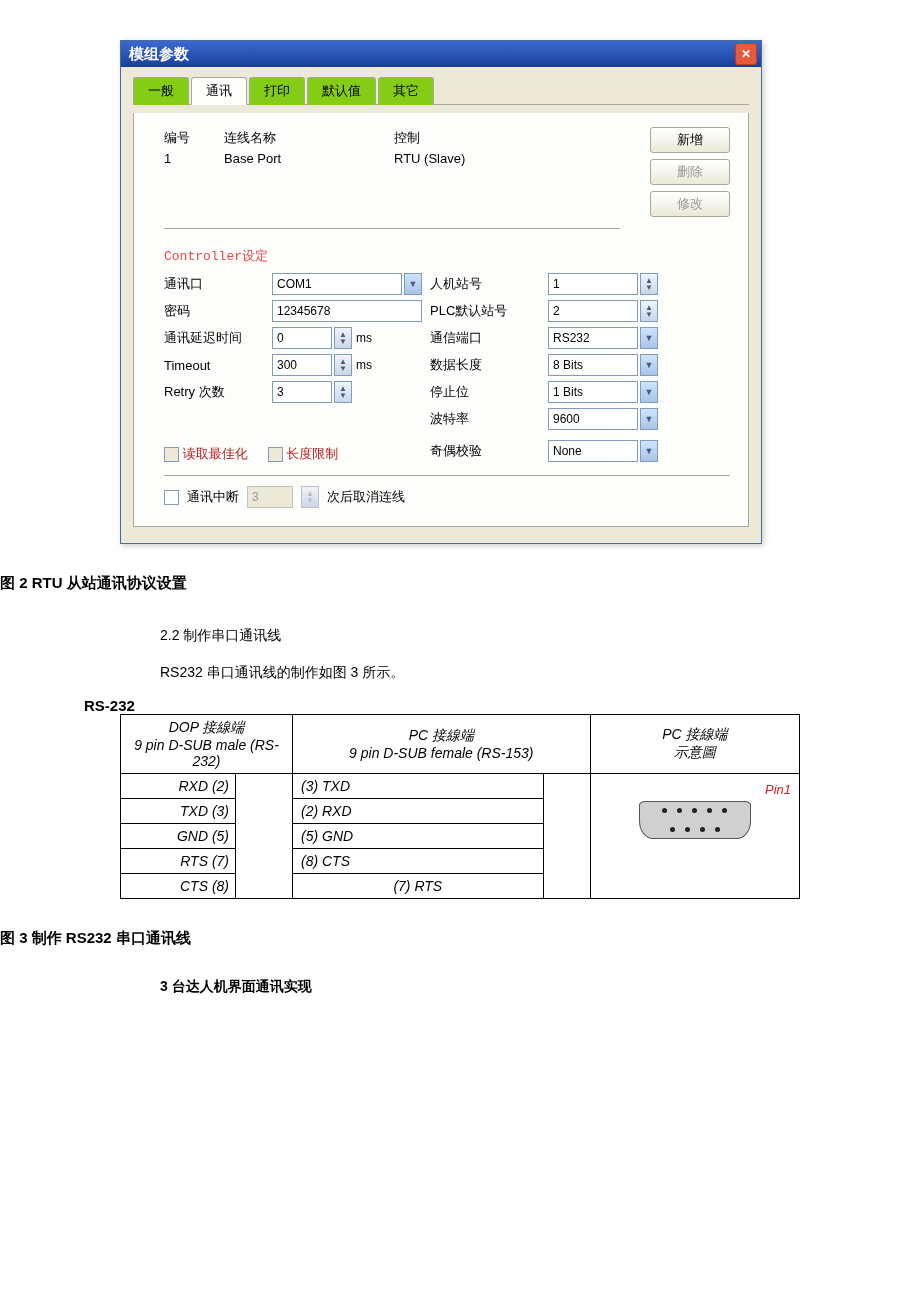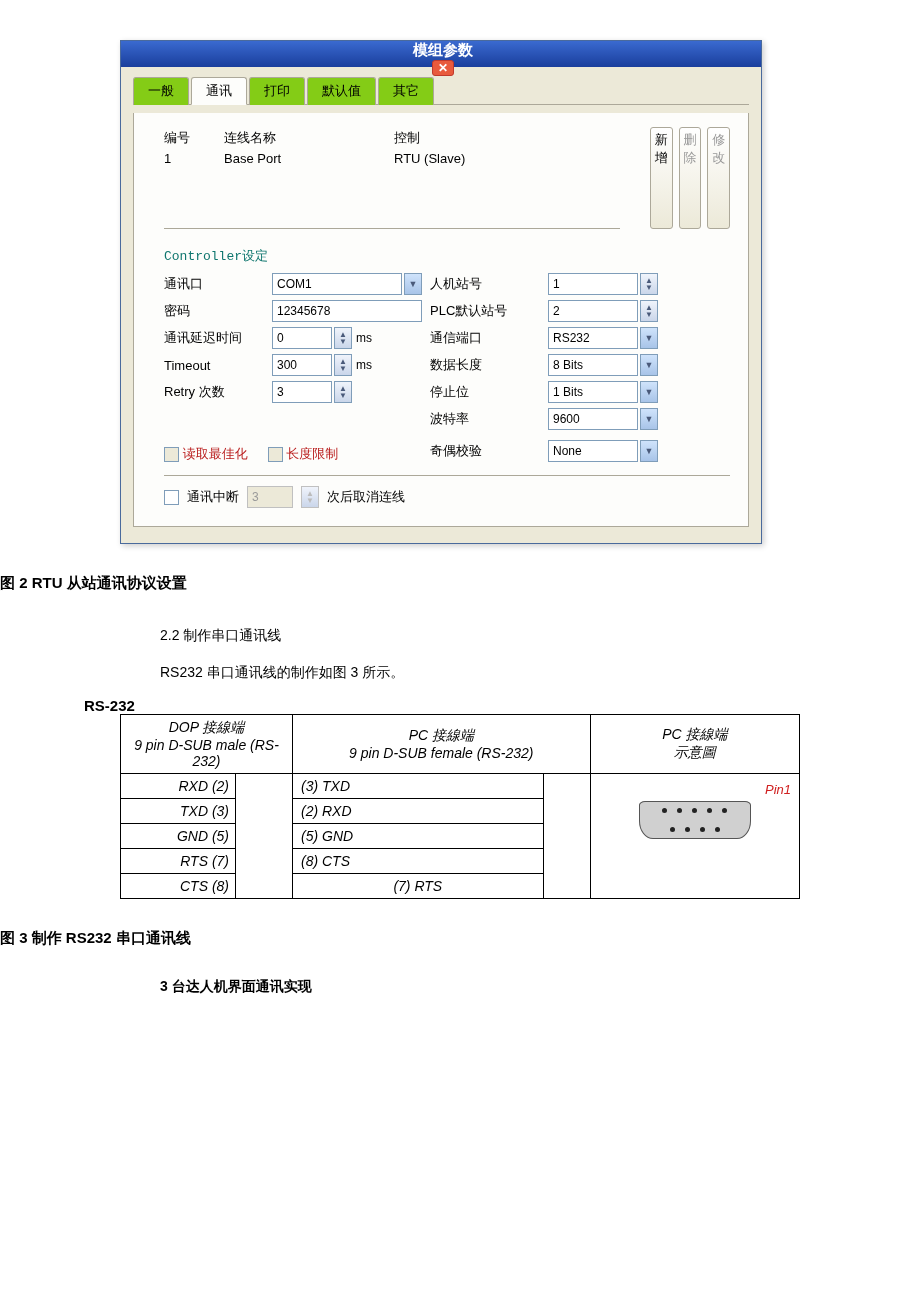--- a/index.html
+++ b/index.html
@@ -43,21 +43,20 @@
   .titlebar {
     height: 26px;
     background: linear-gradient(to bottom, #3a6ad0, #1a3e9c);
     color: #fff;
     font-weight: bold;
     font-size: 15px;
     display: flex;
     align-items: center;
     padding: 0 4px 0 8px;
     justify-content: space-between;
-    flex-direction: column;
   }
   .close-btn {
     width: 20px;
     height: 20px;
     background: #e85a3c;
     border: 1px solid #c0392b;
     border-radius: 3px;
     color: #fff;
     font-weight: bold;
     font-size: 12px;
@@ -113,36 +112,36 @@
     display: flex;
     font-size: 13px;
     padding: 2px 0;
   }
   .col-num { width: 60px; }
   .col-name { width: 170px; }
   .col-ctrl { flex: 1; }
   .btn-col {
     width: 80px;
     display: flex;
-    flex-direction: row;
+    flex-direction: column;
     gap: 6px;
   }
   .winbtn {
     border: 1px solid #aca899;
     background: linear-gradient(to bottom, #ffffff, #ece9d8);
     padding: 3px 0;
     font-size: 13px;
     text-align: center;
     border-radius: 3px;
   }
   .winbtn.disabled { color: #999; }
 
   
   .section-title {
-    color: #0f766e;
+    color: #ef4444;
     font-size: 13px;
     margin: 6px 0 8px 0;
     font-family: "Courier New", monospace;
   }
   .settings-grid {
     display: grid;
     grid-template-columns: 100px 150px 110px 110px;
     column-gap: 8px;
     row-gap: 5px;
     align-items: center;
@@ -408,21 +407,21 @@
   <div class="rs232-label">RS-232</div>
   <table class="pinout-table">
     <tbody>
         <tr>
       <th colspan="2">
         <div>DOP 接線端</div>
         <div>9 pin D-SUB male (RS-232)</div>
       </th>
       <th colspan="2">
         <div>PC 接線端</div>
-        <div>9 pin D-SUB female (RS-232)</div>
+        <div>9 pin D-SUB female (RS-153)</div>
       </th>
       <th>
         <div>PC 接線端</div>
         <div>示意圖</div>
       </th>
     </tr>
     <tr>
       <td class="pin-col">RXD (2)</td>
       <td rowspan="5" style="border-left:none;border-right:none;width:40px"></td>
       <td style="text-align:left">(3) TXD</td>

